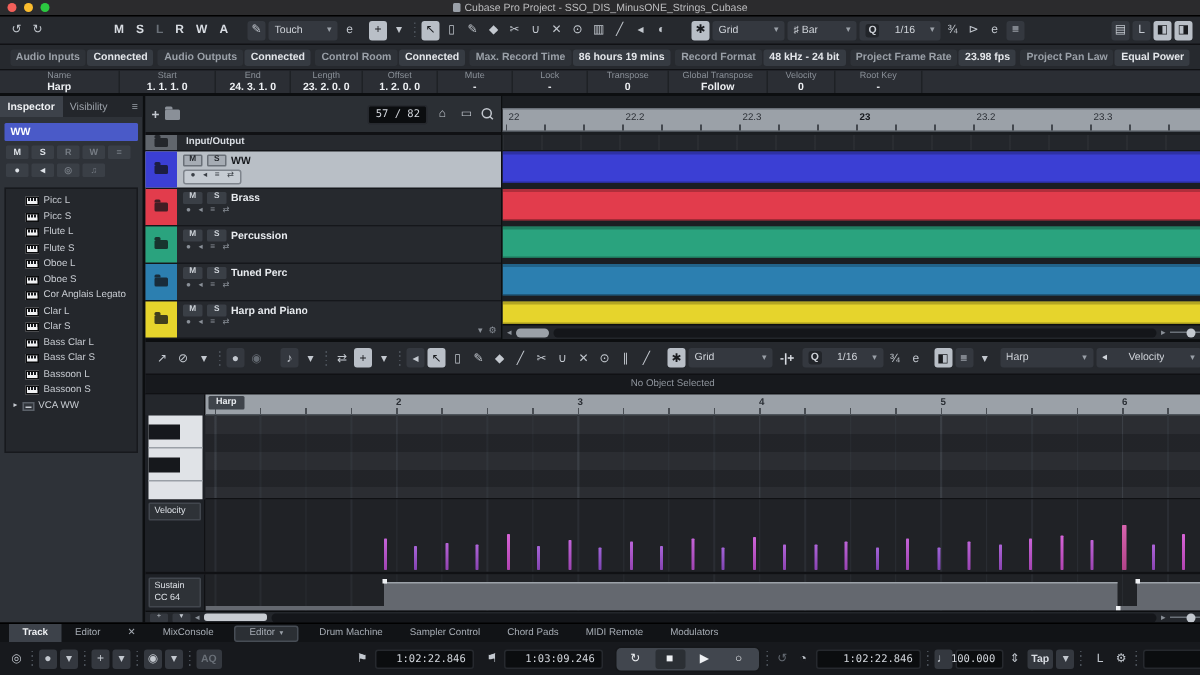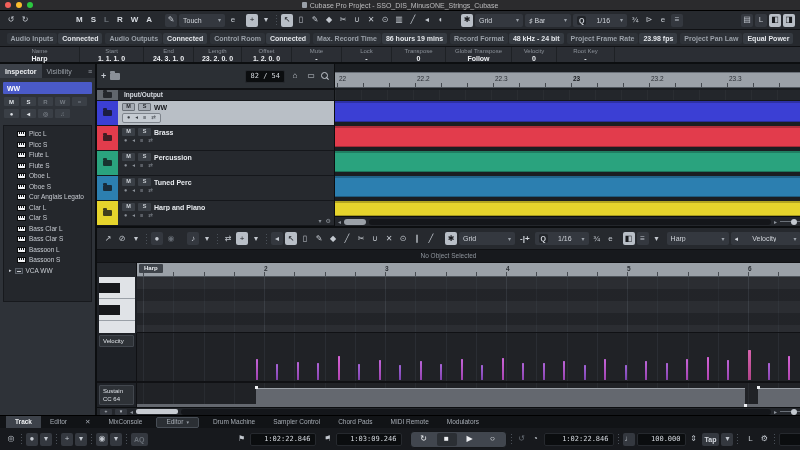--- a/index.html
+++ b/index.html
@@ -391,21 +391,21 @@
           </div>
         </div>
     </div>
 
     <div class="main">
       <div class="upper">
         <div class="tracklist">
           <div class="tl-header">
             <span class="hplus">+</span>
             <span class="hfolder"></span>
-            <span class="disp hcount">82 / 54</span>
+            <span class="disp hcount">57 / 82</span>
             <span class="tbi">⌂</span>
             <span class="tbi">▭</span>
             <span class="mag"></span>
           </div>
           <div id="tl-rows">
               <div class="tl-row io">
                 <div class="colortab" style="background: rgb(97, 102, 109);">
                   <span class="folder"></span>
                 </div>
                 <span class="io-name">Input/Output</span>
@@ -751,21 +751,21 @@
         <div class="tbtn sub">■</div>
         <div class="tbtn">▶</div>
         <div class="tbtn">○</div>
       </div>
       <div class="sep"></div>
       <div class="tbi dim">↺</div>
       <div class="tbi">◔</div>
       <div class="disp" style="width: 70px;">1:02:22.846</div>
       <div class="sep"></div>
       <div class="tbi boxed">♩</div>
-      <div class="disp" style="width: 49px;">100.000</div>
+      <div class="disp" style="width: 32px;">100.000</div>
       <div class="tbi">⇕</div>
       <div class="tbc boxed">Tap</div>
       <div class="tbi boxed">▾</div>
       <div class="sep"></div>
       <div class="gap flex"></div>
       <div class="tbi">L</div>
       <div class="tbi">⚙</div>
       <div class="sep"></div>
       <div class="disp" style="width: 44px;"></div>
     </div>

